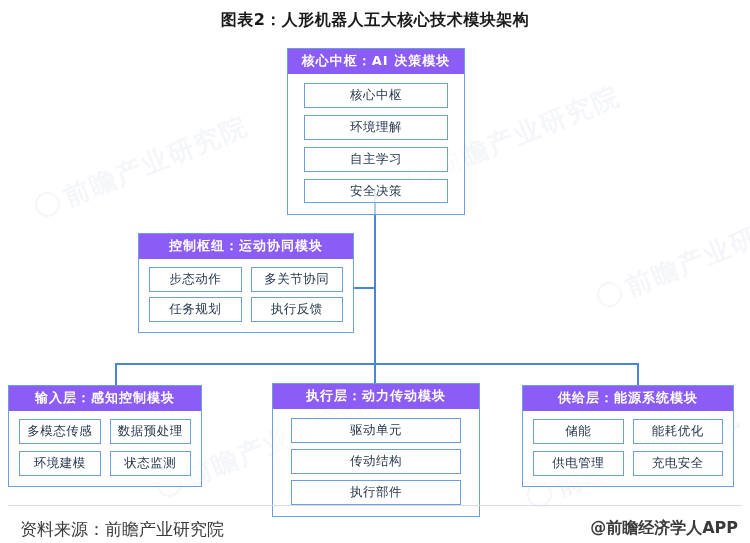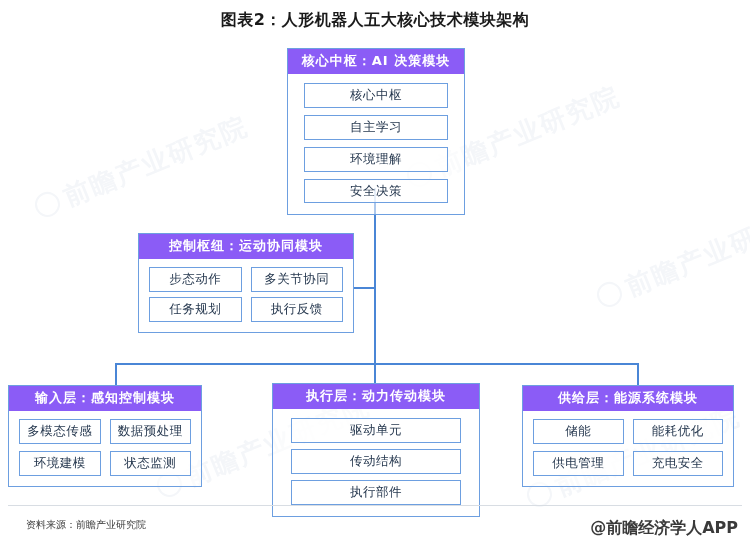--- a/index.html
+++ b/index.html
@@ -127,23 +127,23 @@
   .footer-rule {
     position: absolute;
     left: 8px;
     top: 505px;
     width: 734px;
     height: 1px;
     background: #d8dde3;
   }
   .footer-source {
     position: absolute;
-    left: 26px;
+    left: 20px;
     top: 518px;
-    font-size: 10px;
+    font-size: 17px;
     color: #3a3a3a;
   }
   .footer-brand {
     position: absolute;
     right: 12px;
     top: 518px;
     font-size: 16px;
     color: #3a3a3a;
     font-weight: bold;
   }
@@ -166,24 +166,24 @@
 <div class="conn v" id="conn-drop-mid"></div>
 <div class="conn v" id="conn-drop-right"></div>
 
 <div class="module" id="box-core">
   <div class="module-header">核心中枢：AI 决策模块</div>
   <div class="module-body">
     <div class="row">
       <div class="cell">核心中枢</div>
     </div>
     <div class="row">
+      <div class="cell">环境理解</div>
+    </div>
+    <div class="row">
       <div class="cell">自主学习</div>
-    </div>
-    <div class="row">
-      <div class="cell">环境理解</div>
     </div>
     <div class="row">
       <div class="cell">安全决策</div>
     </div>
   </div>
 </div>
 
 <div class="module" id="box-control">
   <div class="module-header">控制枢纽：运动协同模块</div>
   <div class="module-body">

